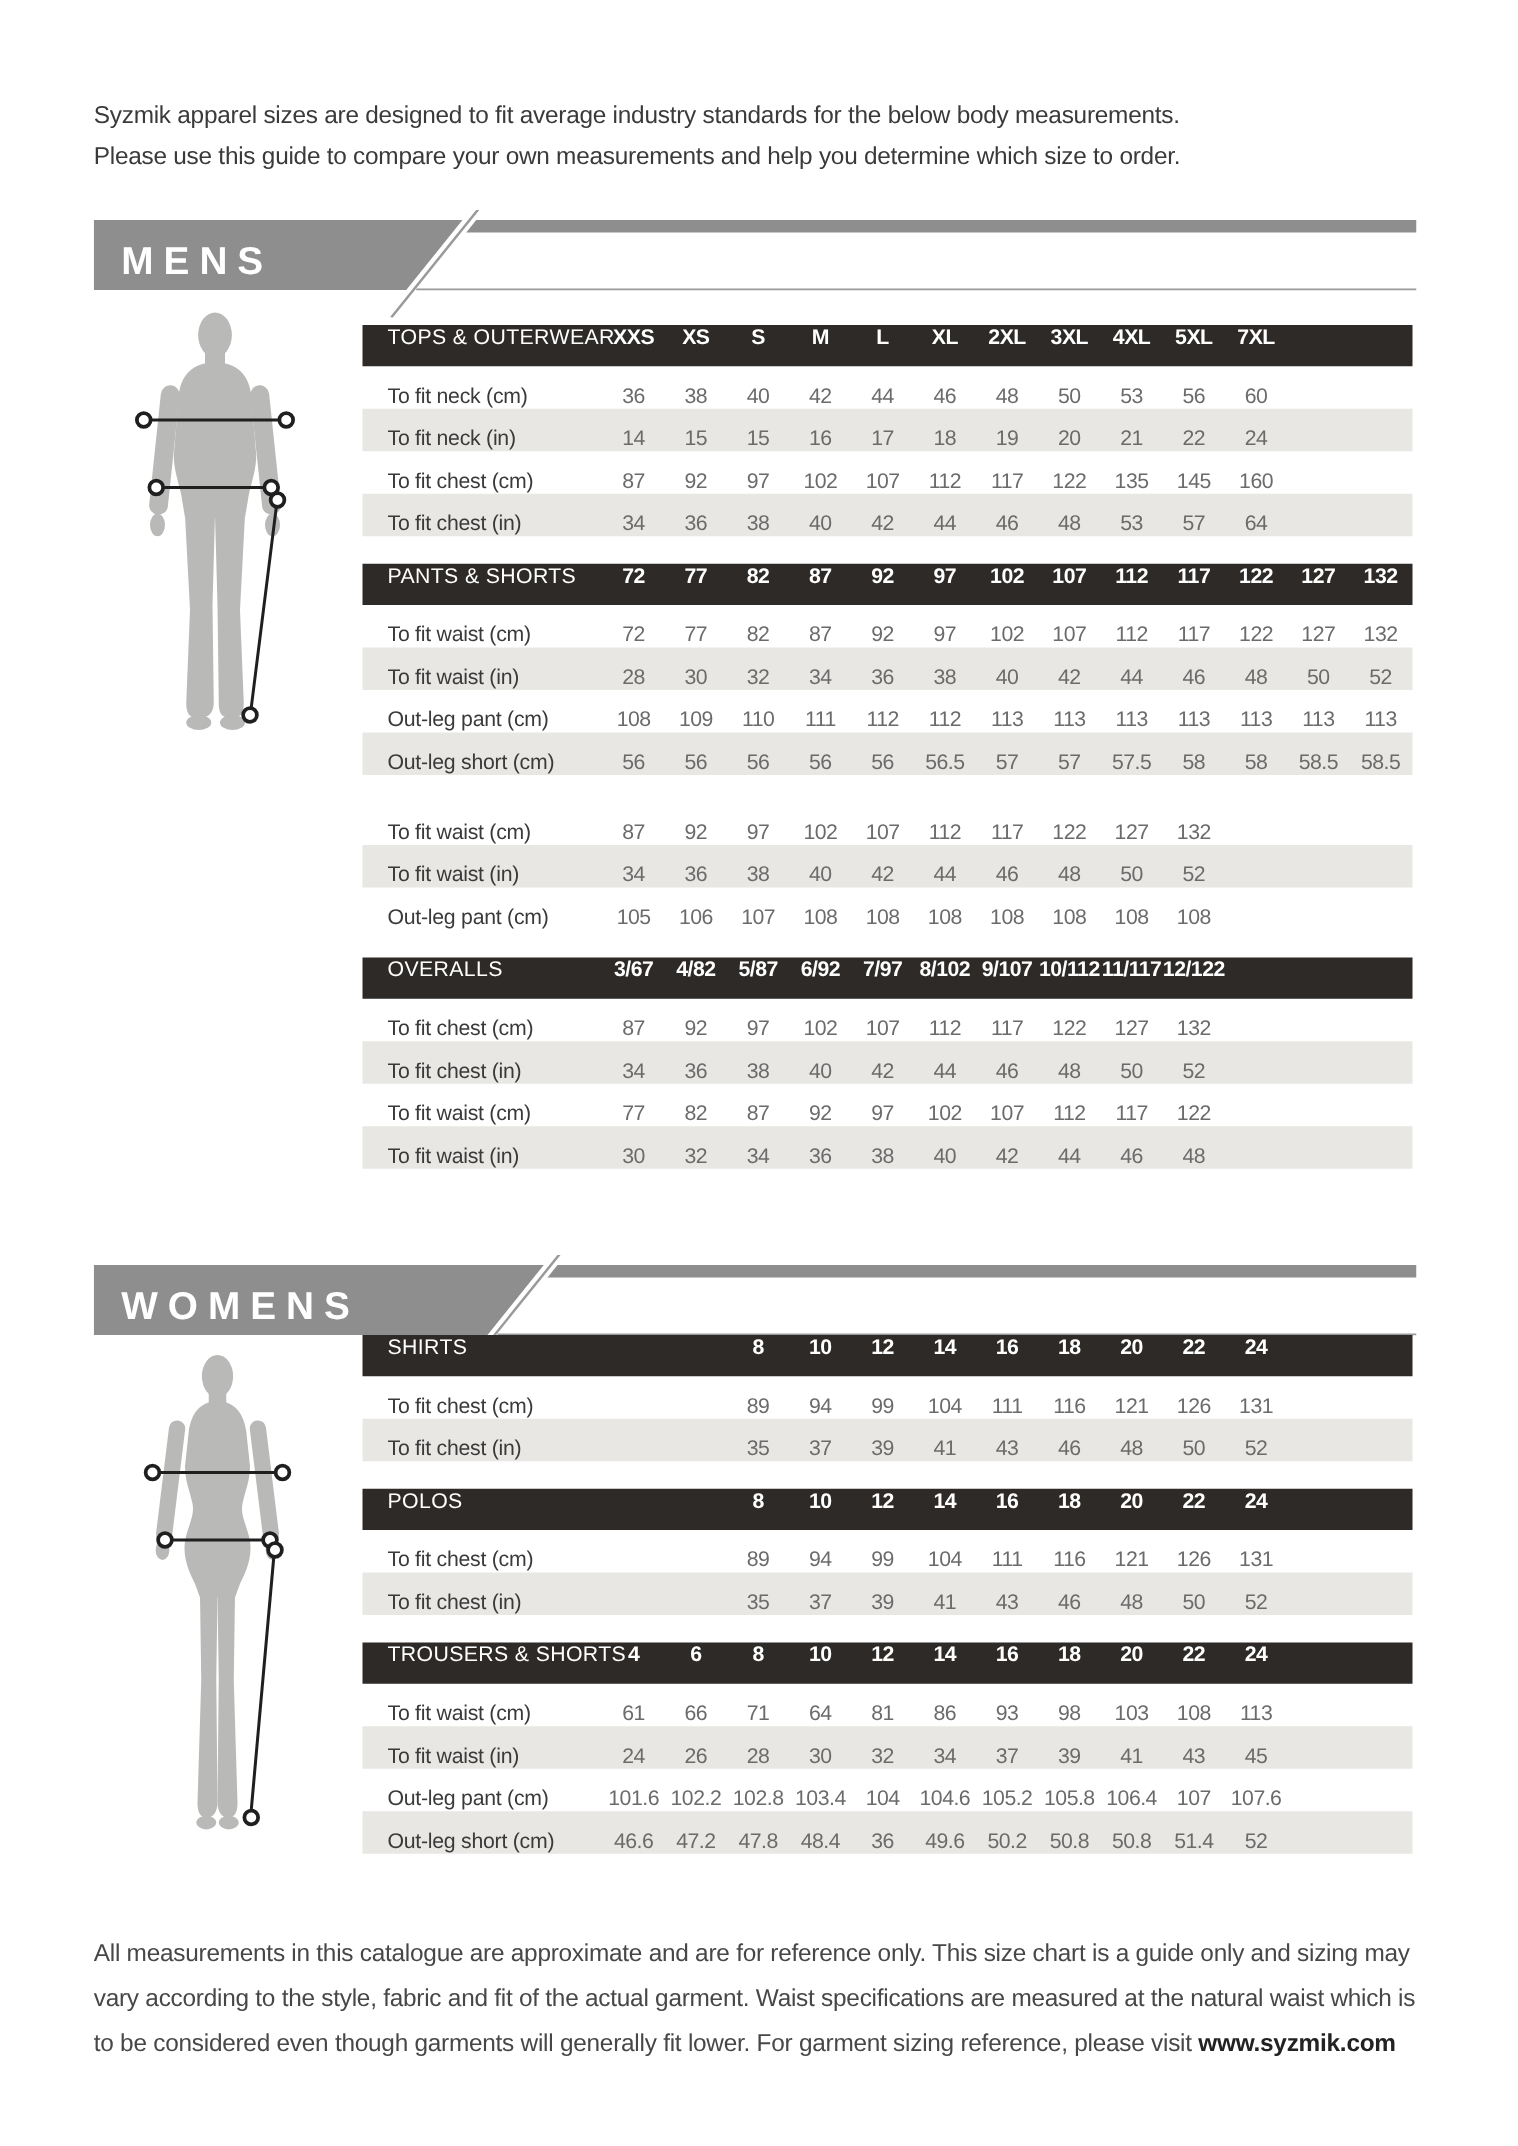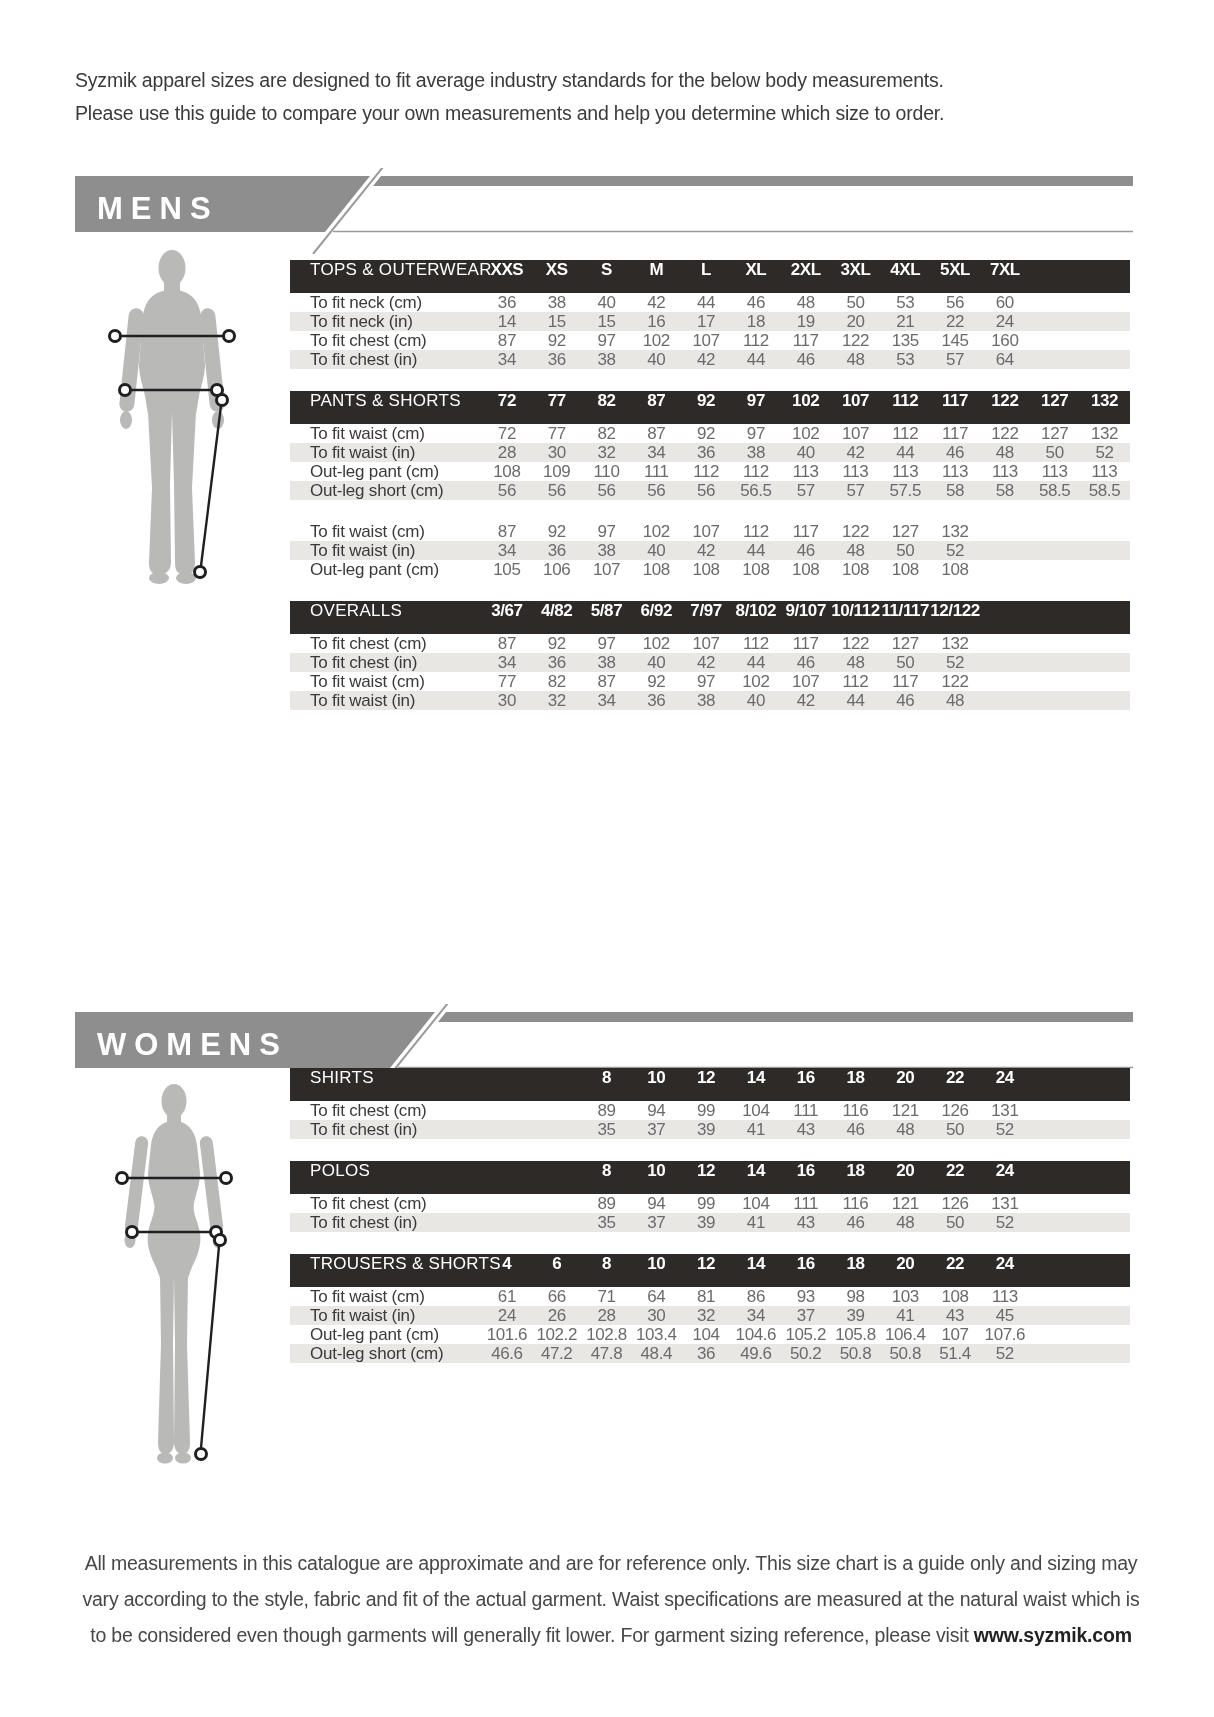--- a/index.html
+++ b/index.html
@@ -2,40 +2,40 @@
 <html style="--bar: #2d2a27; --stripe: #e8e7e4; --banner: #8e8e8e; --sil: #b9b9b8;"><head>
 <meta charset="utf-8">
 <style>
   :root{
     --bar:#2d2a27; --stripe:#e8e7e4; --banner:#8e8e8e; --sil:#b9b9b8;
     --label:#3a3a3a; --val:#6b6b6b; --mark:#1f1f1f;
   }
   html,body{margin:0;padding:0;background:#ffffff;}
   #page{position:relative;width:1214px;height:1717px;background:#fff;overflow:hidden;
         font-family:"Liberation Sans",sans-serif;}
-  .intro{position:absolute;left:75px;top:64px;width:1000px;font-size:19.5px;line-height:33px;
+  .intro{position:absolute;left:75px;top:76px;width:1000px;font-size:19.5px;line-height:33px;
          color:#3a3a3a;letter-spacing:-0.2px;}
   .banner{position:absolute;left:75px;width:1060px;height:86px;}
   .banner svg{display:block;}
   .banner-title{fill:#ffffff;font-family:"Liberation Sans",sans-serif;font-weight:bold;
                 font-size:31px;letter-spacing:8px;}
   .figure{position:absolute;}
   .tables{position:absolute;left:290px;width:840px;}
   .size-table{margin-bottom:22px;}
   .t-head{display:flex;align-items:flex-start;background:var(--bar);color:#fff;height:33px;}
-  .t-row{display:flex;align-items:flex-start;height:19px;color:var(--val);}
+  .t-row{display:flex;align-items:flex-end;height:34px;color:var(--val);}
   .t-row.alt{background:var(--stripe);}
   .t-label{width:192px;padding-left:20px;box-sizing:border-box;font-size:17px;
            white-space:nowrap;letter-spacing:-0.2px;}
   .t-head .t-label{font-weight:normal;letter-spacing:0.3px;}
   .t-row .t-label{color:var(--label);}
   .t-cell{width:49.8px;flex:none;text-align:center;font-size:17px;letter-spacing:-0.4px;}
   .t-head .t-cell{font-weight:bold;}
   .footer{position:absolute;left:75px;top:1545px;width:1072px;font-size:19.5px;line-height:36px;
-          color:#474747;letter-spacing:-0.2px;text-align:center;}
+          color:#474747;letter-spacing:-0.2px;}
   .footer .site{font-weight:bold;color:#222;text-decoration:none;}
   .sil{fill:var(--sil);}
   .mline{stroke:var(--mark);stroke-width:2.4;}
   .mring{fill:#ffffff;stroke:var(--mark);stroke-width:3;}
 </style>
 </head>
 <body>
 
 <div id="page">
 

